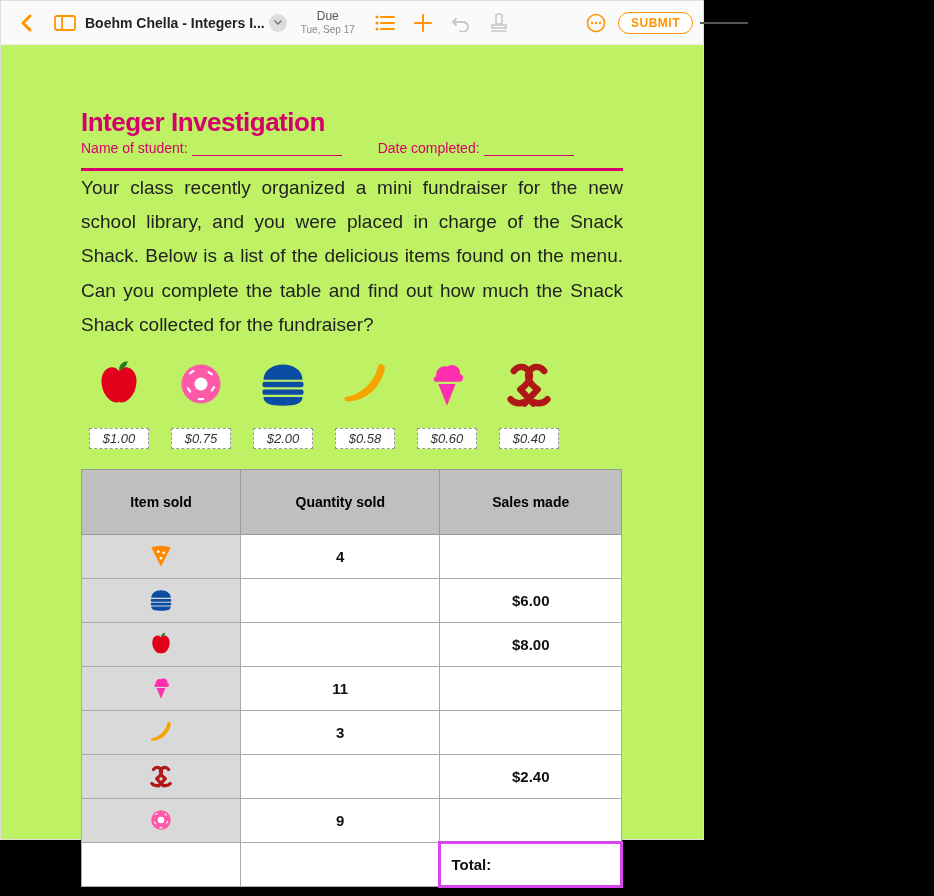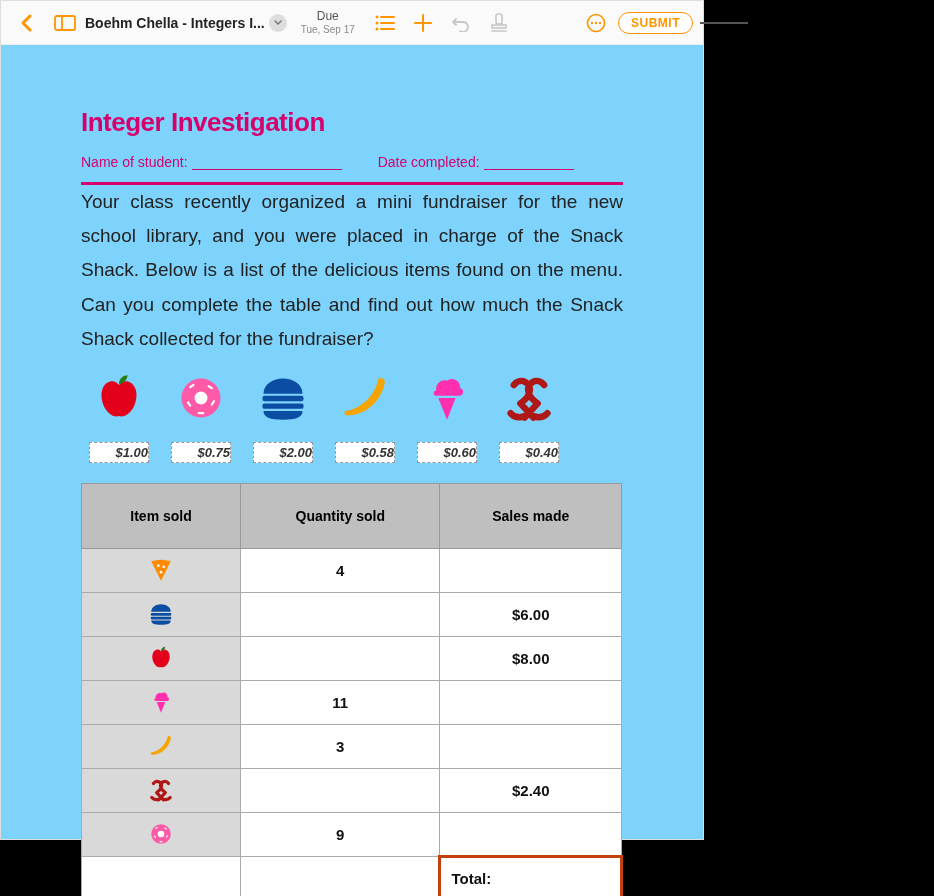--- a/index.html
+++ b/index.html
@@ -6,21 +6,21 @@
   html, body { height: 100%; }
   body {
     font-family: "Helvetica Neue", Helvetica, Arial, sans-serif;
     background: #000;
     width: 934px;
     height: 896px;
     overflow: hidden;
     position: relative;
   }
   .app {
-    background: #7dd3fc;
+    background: #bef264;
     width: 704px;
     height: 840px;
     position: relative;
     border: 1px solid #ddd;
   }
   
   .toolbar {
     height: 44px;
     display: flex;
     align-items: center;
@@ -69,21 +69,21 @@
   }
   
   .doc {
     padding: 62px 80px 30px 80px;
   }
   .doc h1 {
     color: #d6006c;
     font-weight: 800;
     font-size: 26px;
     letter-spacing: -0.5px;
-    margin-bottom: 16px;
+    margin-bottom: 2px;
   }
   .meta-row {
     display: flex;
     gap: 36px;
     font-size: 14px;
     color: #d6006c;
     border-bottom: 3px solid #d6006c;
     padding-bottom: 12px;
   }
   .meta-row .underline {
@@ -111,26 +111,26 @@
   .menu-item {
     width: 76px;
     display: flex; flex-direction: column; align-items: center;
   }
   .menu-item .icon {
     width: 56px; height: 56px;
     display: flex; align-items: center; justify-content: center;
     margin-bottom: 16px;
   }
   .price {
-    font-size: 13px; font-style: italic; font-weight: 700;
+    font-size: 13px; font-style: italic; font-weight: 400;
     color: #333;
     border: 1px dashed #999;
     padding: 2px 0;
     width: 60px;
-    text-align: right;
+    text-align: center;
     background: #fff;
   }
   
   table.data {
     width: 100%;
     border-collapse: collapse;
     font-size: 14px;
   }
   table.data th {
     background: #bfbfbf;
@@ -148,21 +148,21 @@
     font-size: 15px;
     color: #111;
     background: #fff;
   }
   table.data td.itemcell {
     background: #d9d9d9;
   }
   table.data td.totalcell {
     text-align: left;
     padding-left: 10px;
-    border: 3px solid #c2410c;
+    border: 3px solid #d946ef;
     font-weight: 800;
   }
   .row-icon svg { width: 26px; height: 26px; display: block; margin: 0 auto; }
   
   .callout-line {
     position: absolute;
     top: 22px;
     left: 700px;
     width: 48px; height: 2px;
     background: #555;

